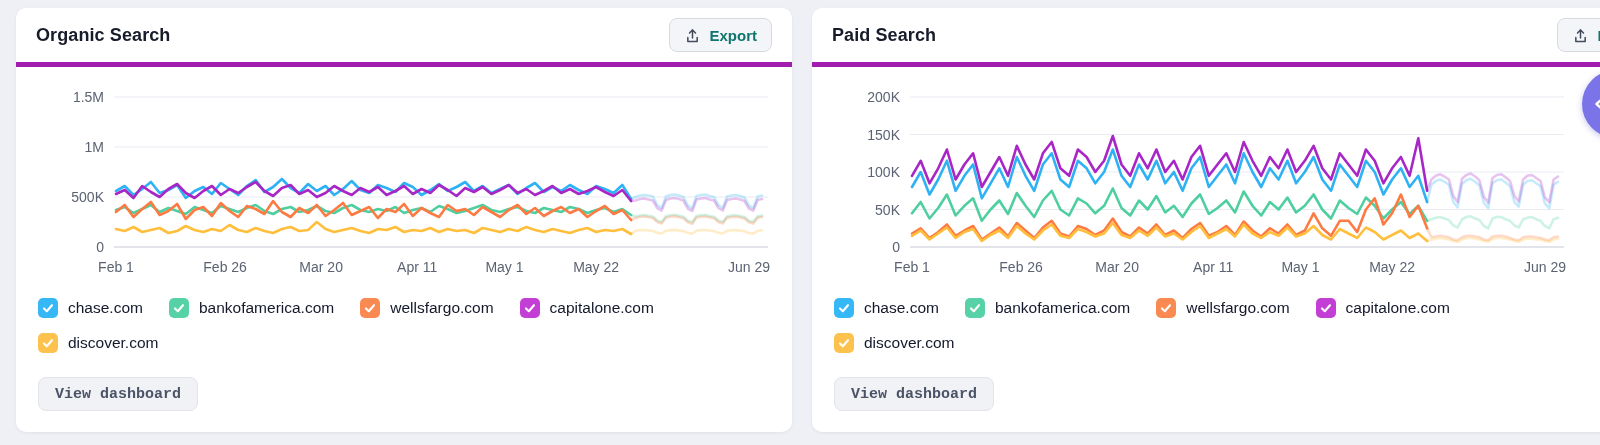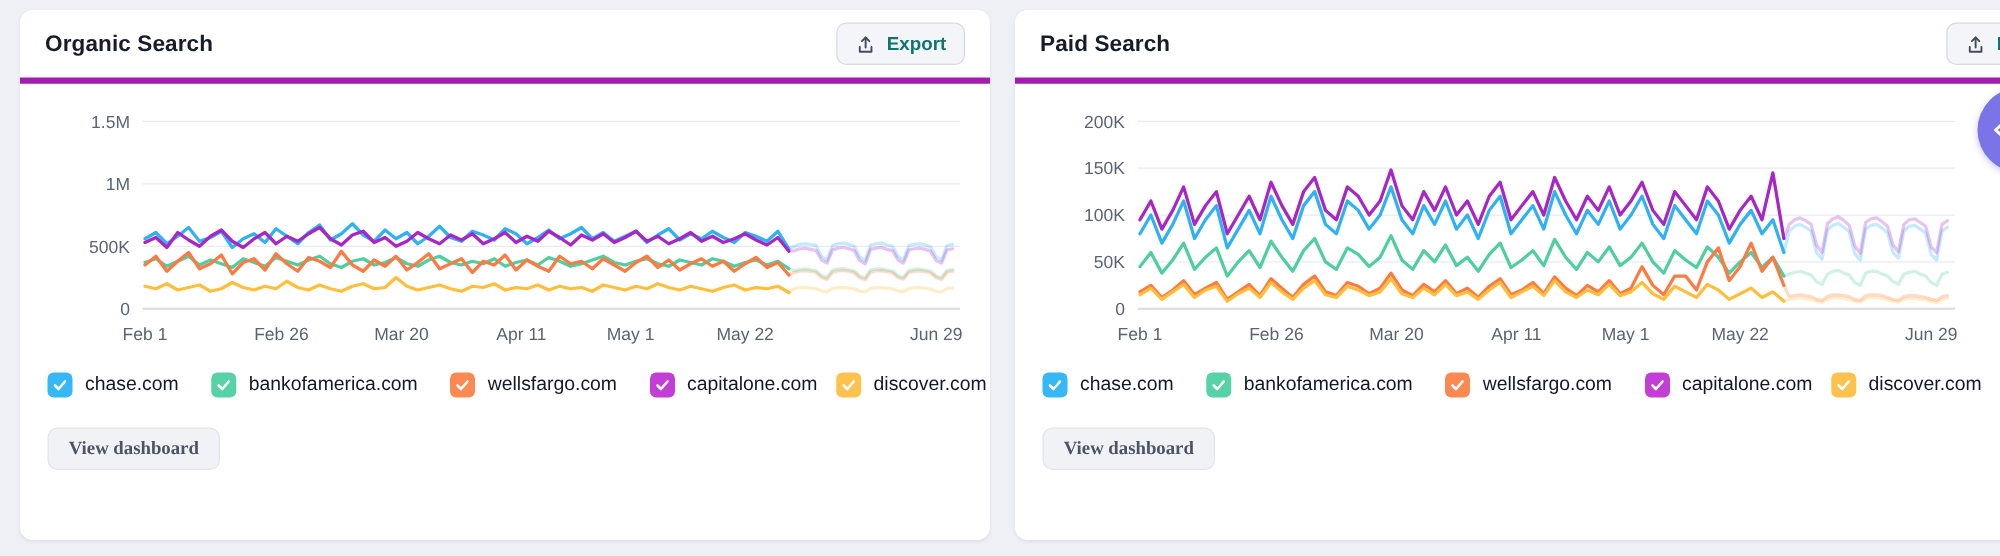--- a/index.html
+++ b/index.html
@@ -22,34 +22,34 @@
   .card-title{font-size:18px;font-weight:700;color:#181c2a;letter-spacing:.1px;}
   .export-btn{
     display:flex;align-items:center;gap:8px;height:34px;padding:0 14px;
     background:#f4f5f8;border:1px solid #d7dae1;border-radius:8px;
     font-size:15px;font-weight:600;color:#0f766e;cursor:pointer;
     font-family:inherit;
   }
   .export-btn svg{display:block;}
   .chart-svg{display:block;margin:12px 0 0 18px;}
   .chart-svg text.tick{font-size:14px;fill:#5b6372;font-family:"Liberation Sans",sans-serif;}
-  .legend{margin:14px 0 0 0;padding:0 22px;display:flex;flex-direction:row;gap:15px;}
+  .legend{margin:14px 0 0 0;padding:0 22px;display:flex;flex-direction:column;gap:15px;}
   .legend-row{display:flex;align-items:center;column-gap:26px;}
   .legend-item{display:flex;align-items:center;gap:10px;cursor:pointer;}
   .legend-label{font-size:15.5px;color:#14182b;}
   .cb{
     width:20px;height:20px;border-radius:5px;display:inline-flex;
     align-items:center;justify-content:center;flex:0 0 auto;
   }
   .cb svg{width:16px;height:16px;display:block;}
   .dash-btn{
     margin:24px 0 0 22px;height:34px;padding:0 16px;
     background:#f1f2f6;border:1px solid #e2e4ea;border-radius:8px;
     font-size:15px;font-weight:600;color:#4b5467;cursor:pointer;
-    font-family:Liberation Serif, serif;
+    font-family:Liberation Mono, monospace;
   }
   .fab{
     position:absolute;left:1582px;top:70px;width:68px;height:68px;
     border-radius:50%;background:#7b74e9;cursor:pointer;border:none;
     display:flex;align-items:center;justify-content:flex-start;
     box-shadow:0 2px 6px rgba(80,70,200,.3);
   }
   .fab svg{margin-left:4px;display:block;}
 </style>
 </head>

